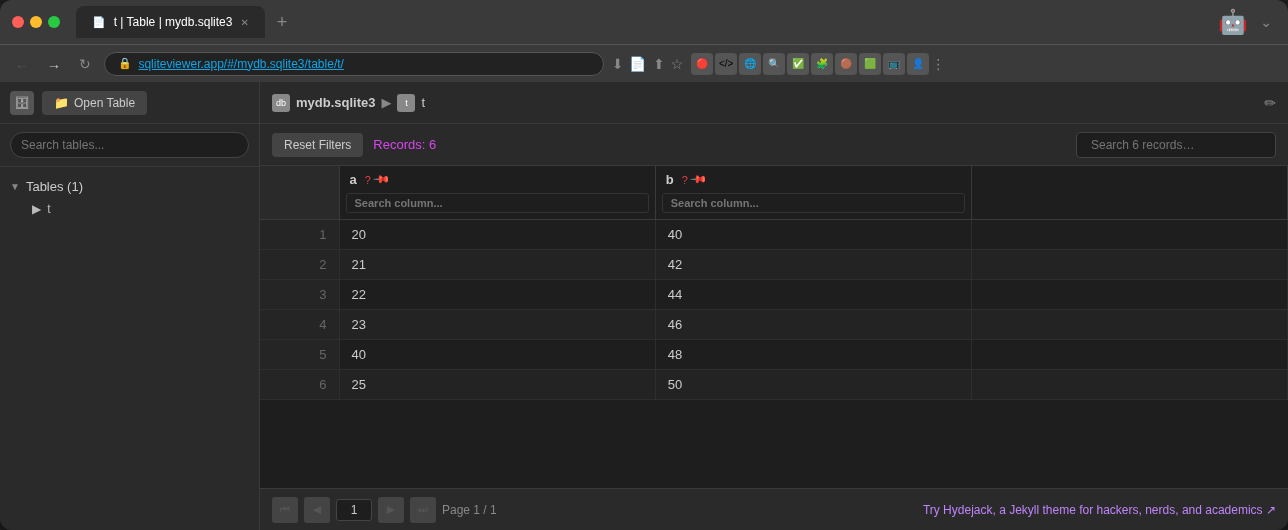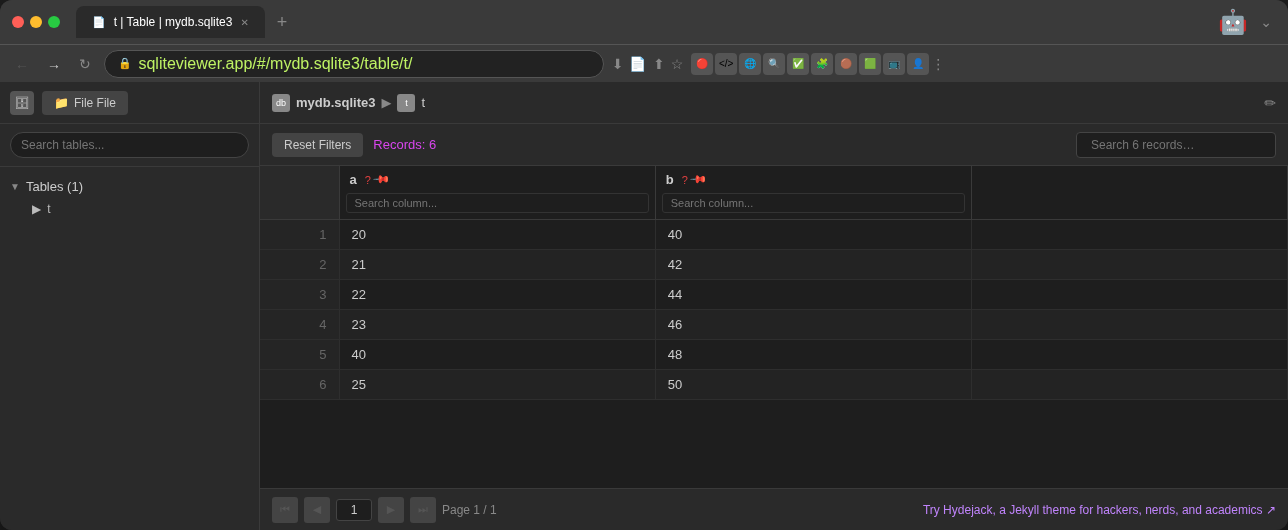--- a/index.html
+++ b/index.html
@@ -124,21 +124,21 @@
       border-radius: 20px;
       color: #ddd;
       font-size: 12px;
       padding: 4px 14px;
       max-width: 500px;
       display: flex;
       align-items: center;
       gap: 6px;
     }
     .lock-icon { color: #888; font-size: 11px; }
-    .address-text { color: #bef264; font-size: 16px; }
+    .address-text { color: #0ea5e9; font-size: 12px; text-decoration: underline; }
     .toolbar-icons {
       display: flex;
       align-items: center;
       gap: 6px;
     }
     .toolbar-icon {
       color: #888;
       font-size: 14px;
       cursor: pointer;
     }
@@ -371,20 +371,21 @@
       padding: 0 6px 6px 6px;
     }
     .col-search input {
       width: 100%;
       background: #1e1e1e;
       border: 1px solid #333;
       border-radius: 3px;
       color: #888;
       padding: 3px 8px;
       font-size: 11px;
+      font-weight: bold;
     }
     .data-table td {
       padding: 7px 12px;
       color: #ccc;
       border-right: 1px solid #2e2e2e;
       border-bottom: 1px solid #2e2e2e;
     }
     .data-table tr:nth-child(even) { background: #232323; }
     .data-table tr:nth-child(odd) { background: #1e1e1e; }
     .data-table td.row-num {
@@ -494,21 +495,21 @@
     </div>
   </div>
 
   <div class="app-content">
 
     <div class="sidebar">
       <div class="sidebar-header">
         <div class="sidebar-icon">🗄</div>
         <button class="open-file-btn">
           <span>📁</span>
-          <span>File File</span>
+          <span>Open Table</span>
         </button>
       </div>
       <div class="search-tables">
         <input type="text" placeholder="Search tables..." style="">
       </div>
       <div class="tables-list">
         <div class="tables-section">
           <div class="tables-section-header">
             <span class="arrow">▼</span>
             <span>Tables (1)</span>

